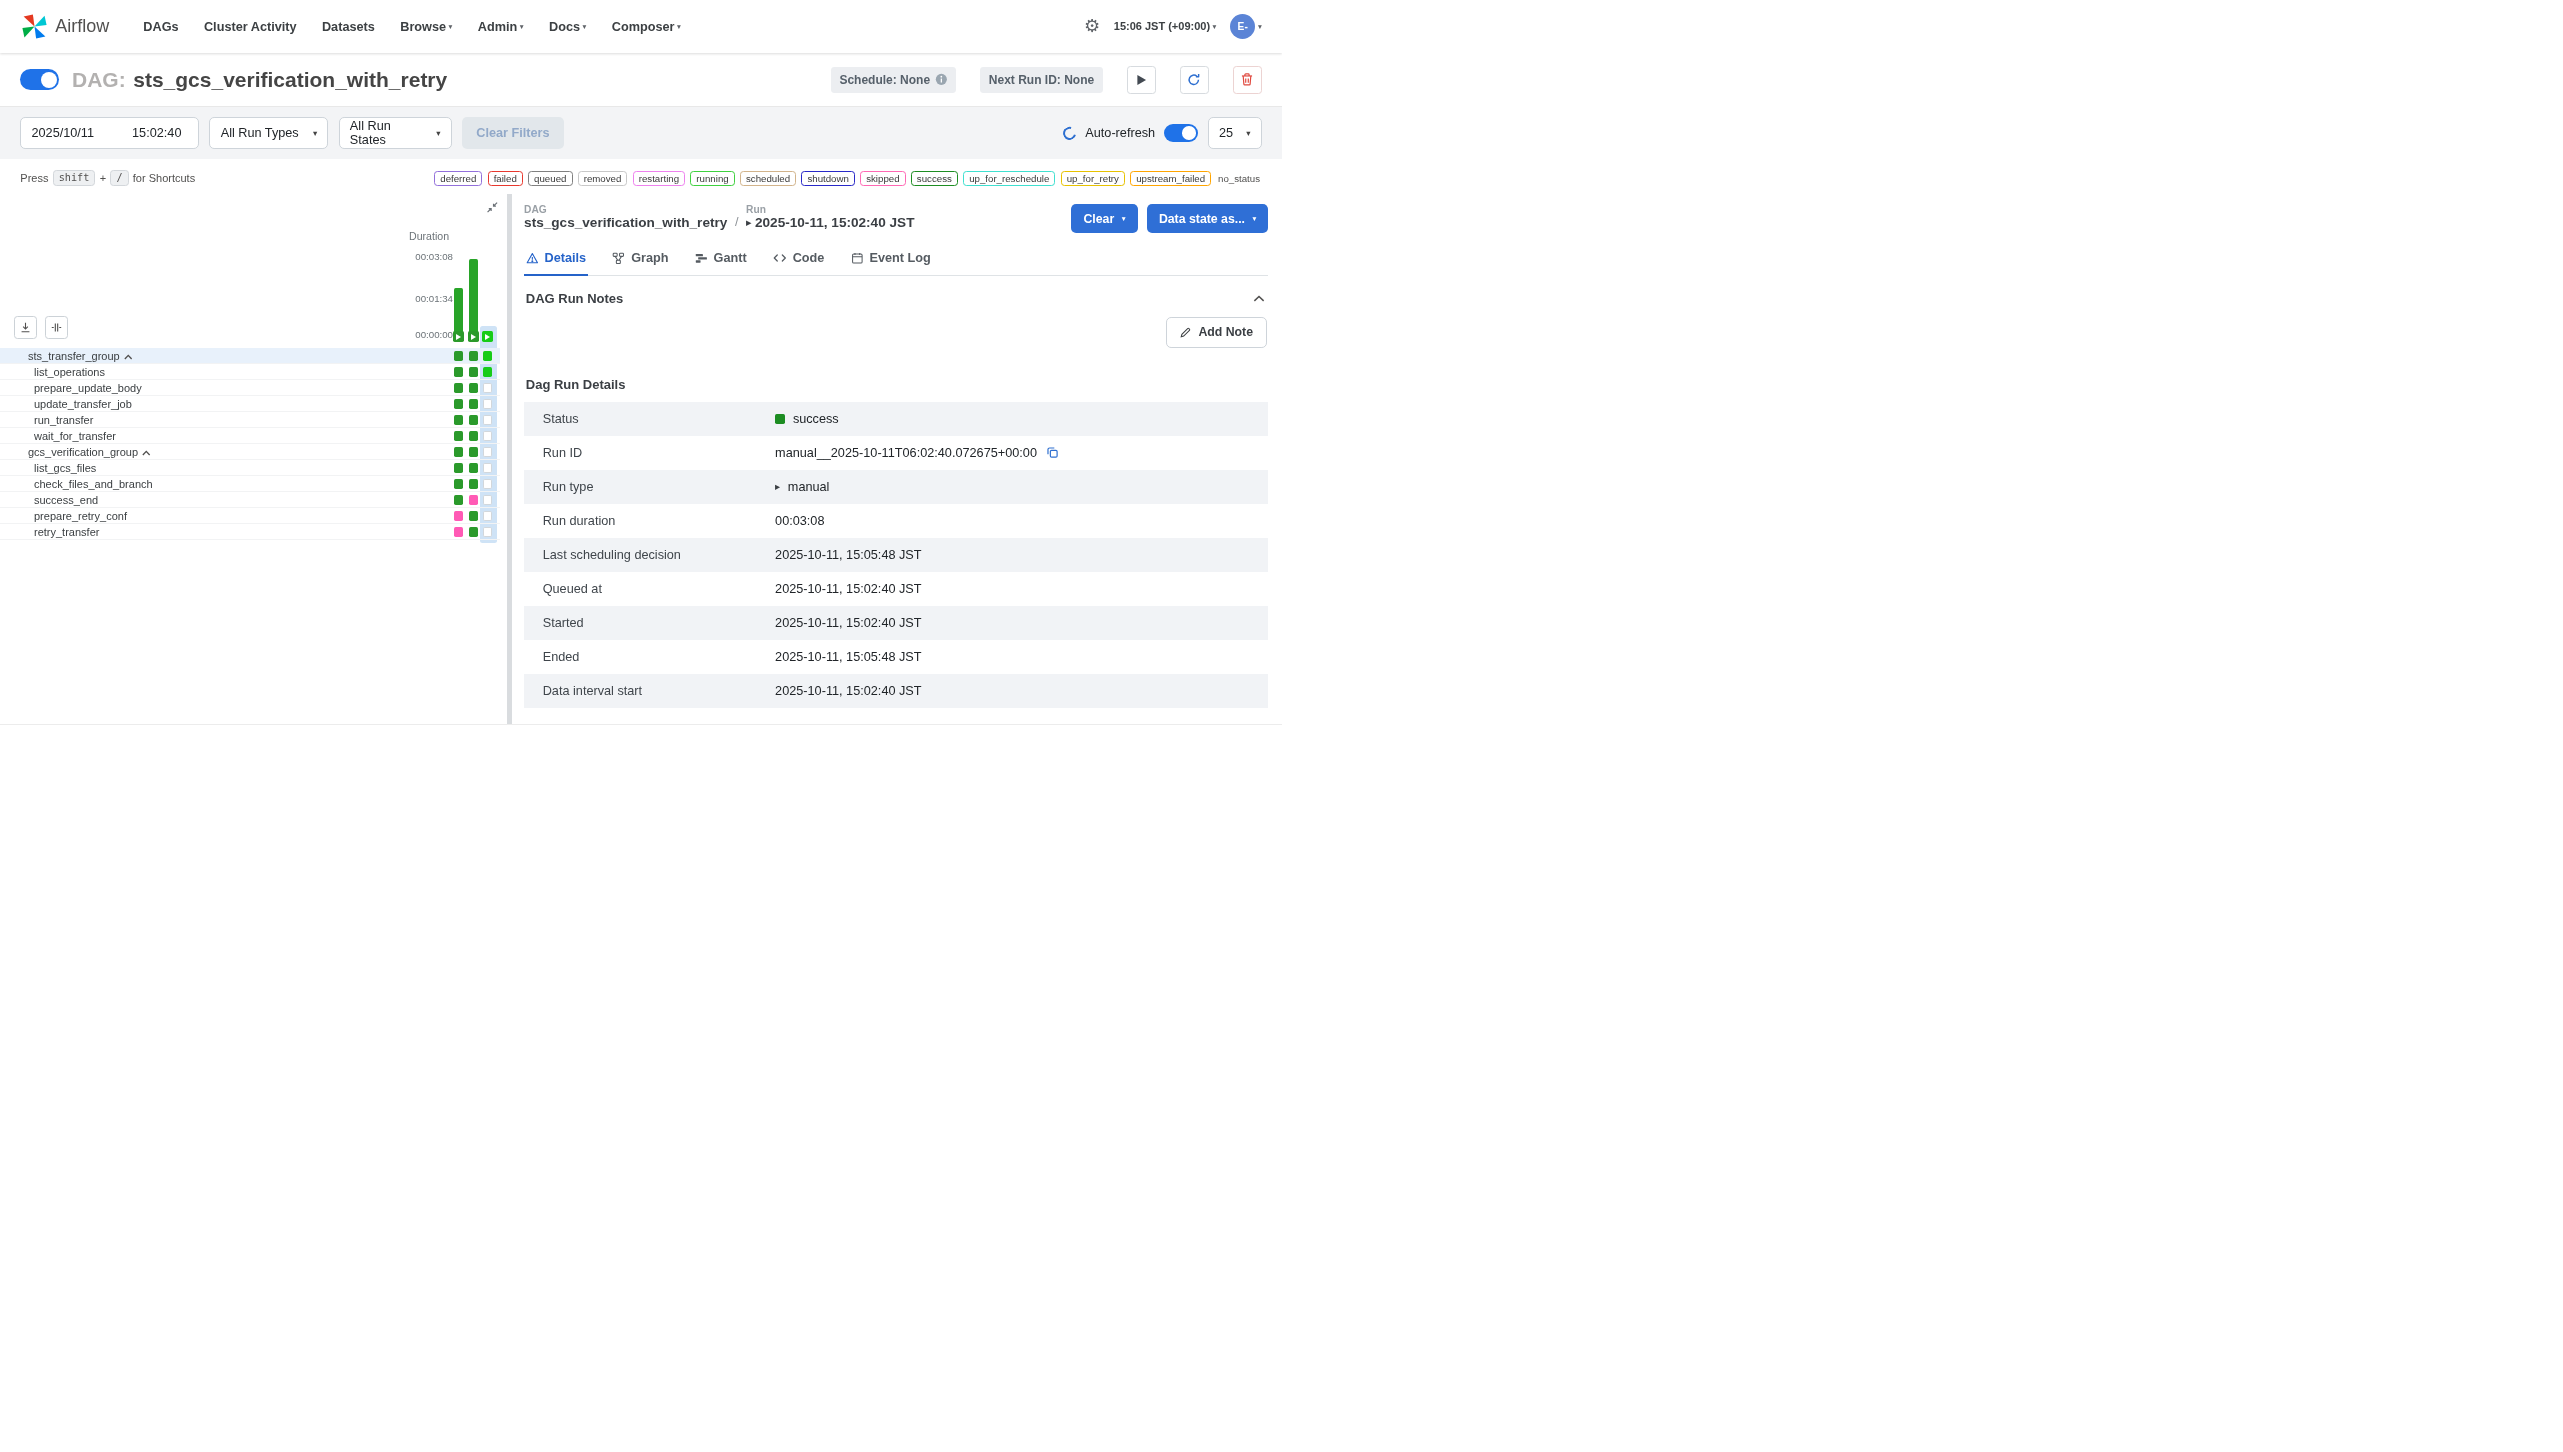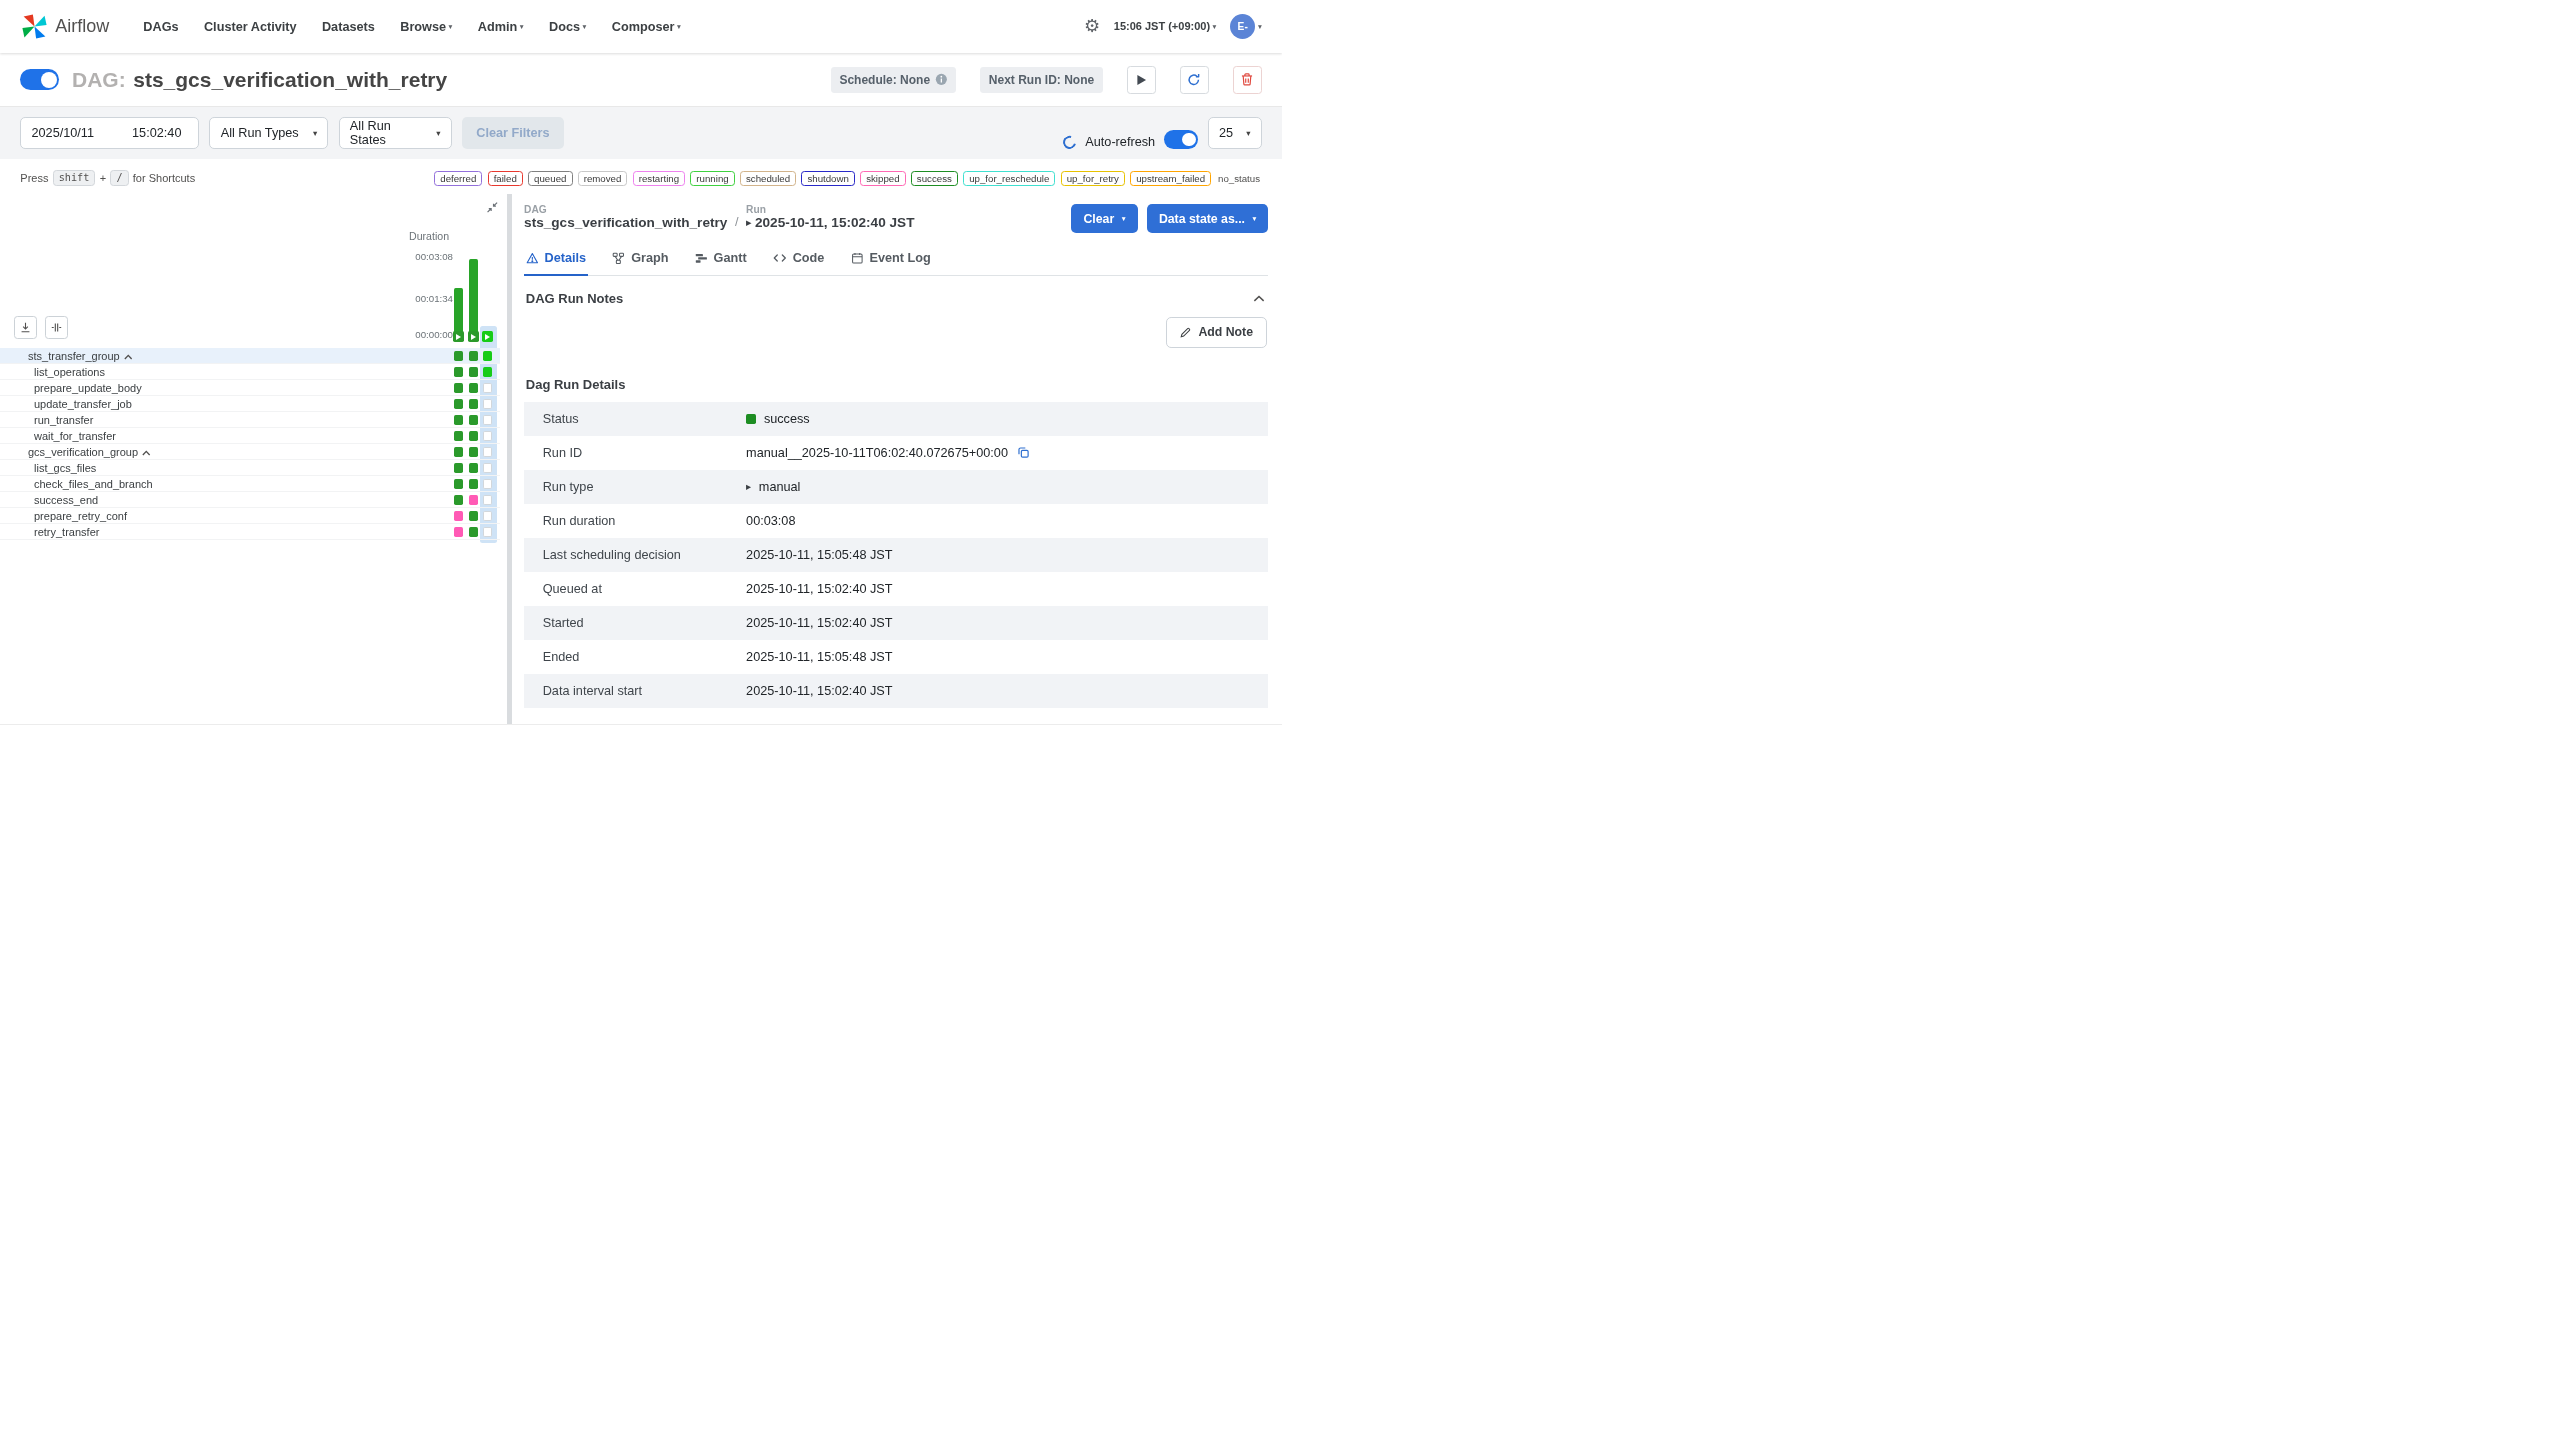--- a/index.html
+++ b/index.html
@@ -41,21 +41,21 @@
 .filter-bar{display:flex;align-items:center;gap:10.2px;background:#f3f4f6;padding:10.2px 20.3px}
 .input-box,.select-box{height:32px;background:#fff;border:0.8px solid #ced4da;border-radius:5.1px;display:flex;align-items:center;padding:0 10.2px;font-size:12.7px;color:#212529;cursor:pointer}
 .input-box{gap:19px;width:179px}
 .input-box .spacer{flex:1}
 .select-box{justify-content:space-between;gap:8.5px}
 .select-box .caret{font-size:8.5px;color:#444}
 .w-types{width:119px}
 .w-states{width:113px}
 .w-pages{width:54px}
 .clear-filters{height:32px;padding:0 14.4px;border:none;border-radius:5.1px;background:#e2e7eb;color:#92a9c9;font-size:12.7px;font-weight:700;cursor:default}
-.filter-right{margin-left:auto;display:flex;align-items:flex-end;gap:9.3px}
+.filter-right{margin-left:auto;display:flex;align-items:center;gap:9.3px}
 .spinner{width:12.7px;height:12.7px;border-radius:50%;border:2.1px solid #2e6fd0;border-right-color:transparent;transform:rotate(-30deg)}
 .auto-label{font-size:12.7px;color:#212529}
 
 
 .legend-row{display:flex;align-items:center;justify-content:space-between;padding:11px 20.3px 7.6px;gap:17px}
 .shortcut{display:flex;align-items:center;gap:4.2px;font-size:11px;color:#51504f;white-space:nowrap}
 kbd{background:#eef0f2;border:0.8px solid #d3d7db;border-bottom-width:1.7px;border-radius:3.4px;padding:0 5.1px;font-size:10.2px;line-height:14.4px;font-family:"DejaVu Sans Mono",monospace;color:#51504f}
 .legend{display:flex;align-items:center;gap:5.1px;white-space:nowrap}
 .legend-badge{border:1.3px solid;border-radius:3.4px;padding:0.8px 5.1px;font-size:9.7px;color:#3a3a3a;background:#fff;cursor:pointer}
 .legend-none{font-size:9.7px;color:#51504f;padding:0.8px 1.7px}
@@ -103,21 +103,21 @@
 .tab.active{color:#2563c9;border-bottom-color:#2563c9}
 .notes-header{display:flex;justify-content:space-between;align-items:center;padding:15.3px 3.4px 0 1.7px}
 .section-title{font-size:13px;font-weight:700;color:#3b3f44}
 .chevron-btn{cursor:pointer;line-height:0}
 .add-note-row{display:flex;justify-content:flex-end;margin:11px 1.7px 3.4px 0}
 .btn-outline{display:flex;align-items:center;gap:7.6px;height:30.5px;padding:0 12.7px;border:0.8px solid #ced4da;border-radius:5.1px;background:#fff;font-size:12.3px;font-weight:700;color:#3b3f44;cursor:pointer;font-family:inherit}
 .details-heading{margin-top:29px;padding-left:1.7px}
 #details-table{margin-top:10.2px}
 .detail-row{display:flex;align-items:center;height:34px;font-size:12.7px}
 .detail-row:nth-child(odd){background:#f1f3f6}
-.detail-label{width:222px;padding-left:18.6px;color:#3f454b;flex:none}
+.detail-label{width:251px;padding-left:18.6px;color:#3f454b;flex:none}
 .detail-value{display:flex;align-items:center;gap:7.6px;color:#212529;white-space:nowrap}
 .status-square{display:inline-block;width:10.2px;height:10.2px;border-radius:1.7px}
 .runtype-caret{font-family:"DejaVu Sans",sans-serif;font-size:10.2px;color:#3b3f44}
 .copy-btn{display:inline-flex;cursor:pointer;margin-left:1.7px;line-height:0}
 </style>
 </head>
 <body>
 
 <div class="app">
 

